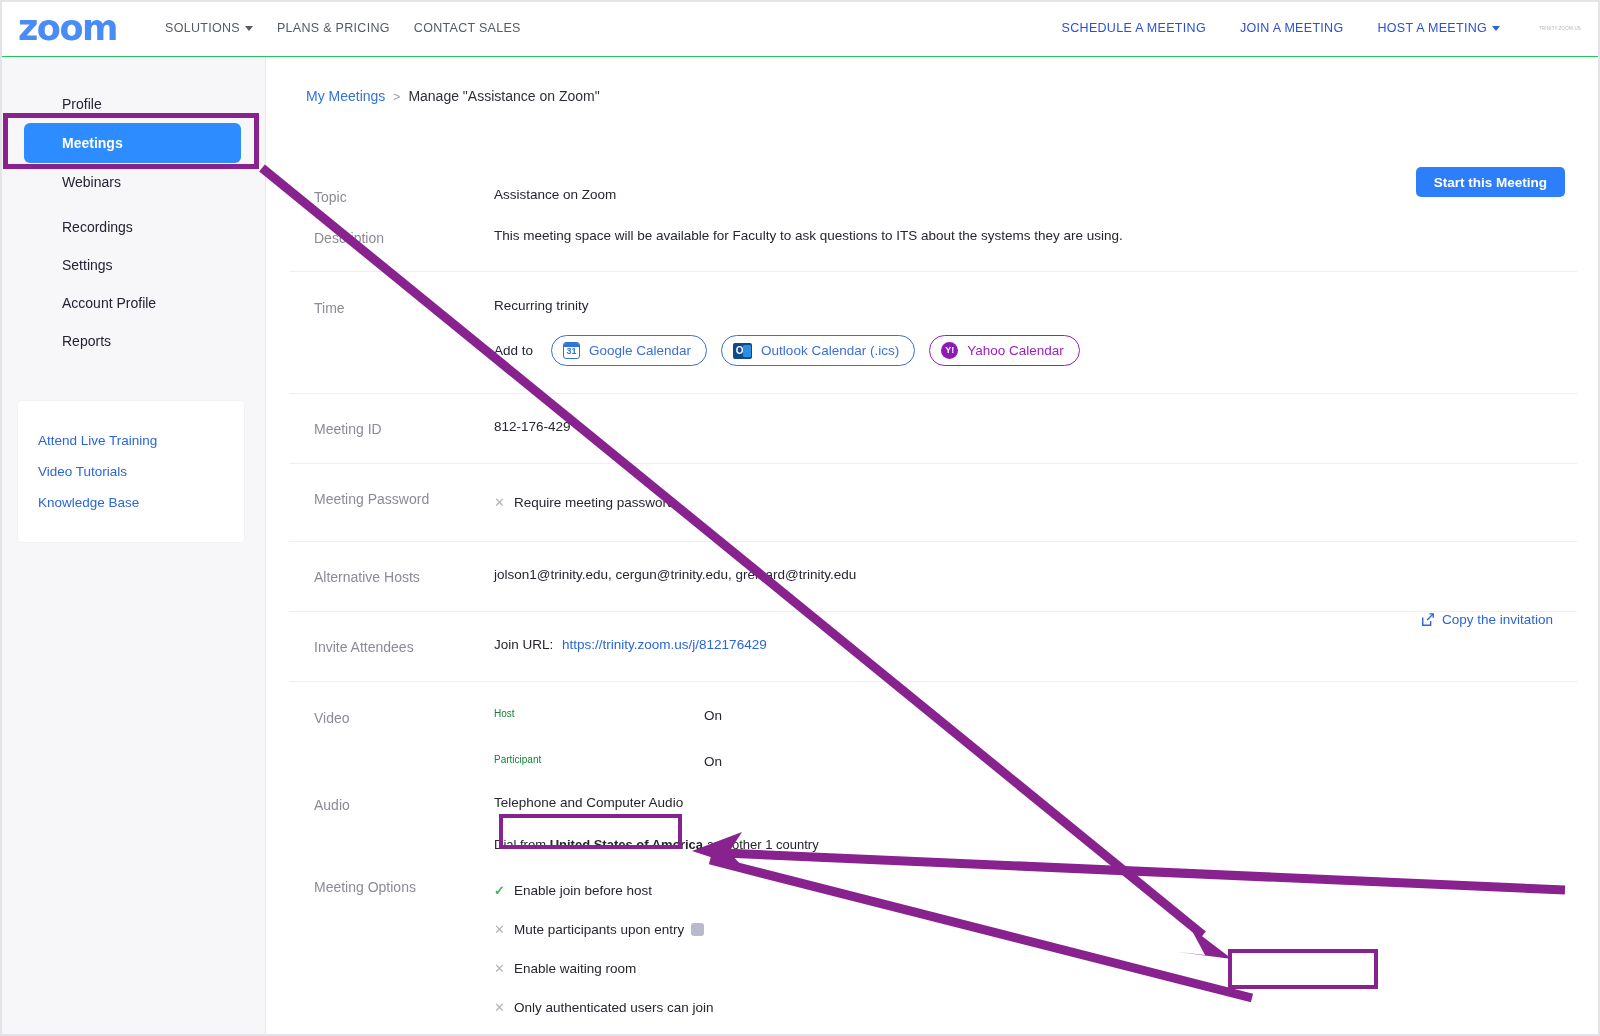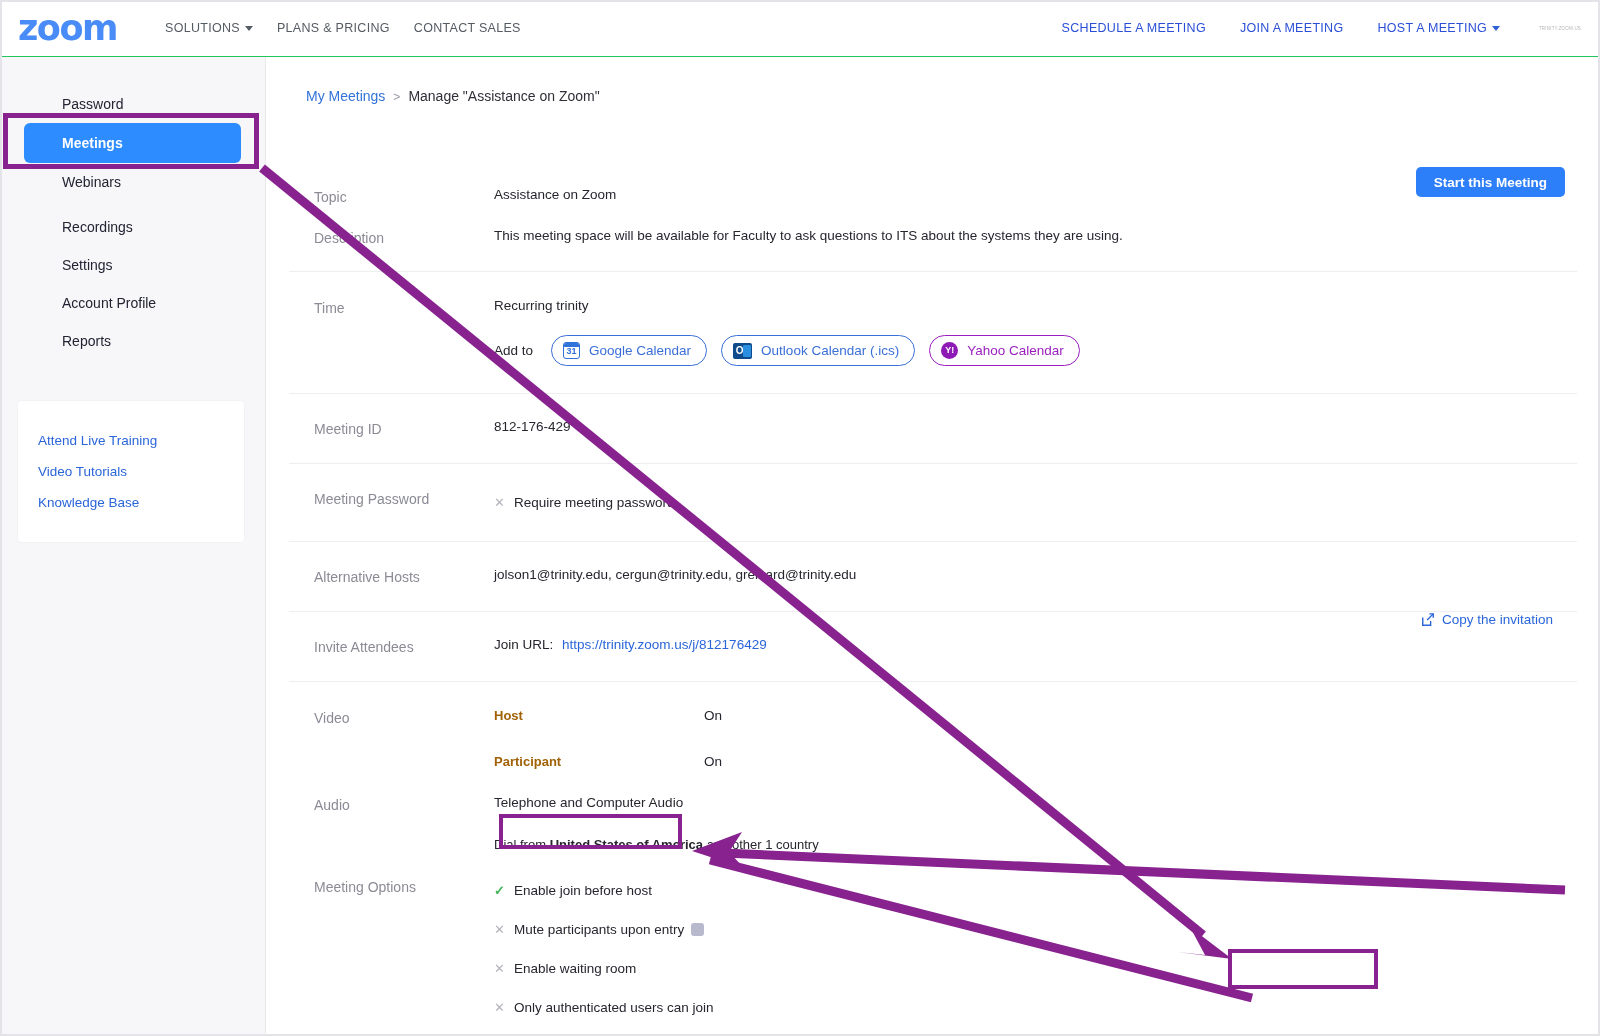--- a/index.html
+++ b/index.html
@@ -132,21 +132,21 @@
     color:#fff; font-size:9px; font-weight:700;
     display:flex; align-items:center; justify-content:center; line-height:1;
   }
 
   .r-mid { padding:25px 0 26px 0; }
   .r-invite { padding:25px 0 26px 0; }
   .r-video { padding:26px 0 0 0; }
   .r-opts { padding:0 0 30px 0; }
 
   .sub { display:flex; margin-bottom:0; }
-  .sub .k { width:210px; font-size:13px; color:#a16207;font-weight:bold; }
+  .sub .k { width:210px; font-size:10px; color:#15803d; }
   .sub .v { font-size:13.5px; color:#26262f; }
 
   .copy-inv {
     position:absolute; right:24px; top:0; font-size:13.5px; color:#2a66d9;
     text-decoration:none; display:inline-flex; align-items:center; gap:7px;
     cursor:pointer;
   }
   .ic-share { width:14px; height:14px; display:block; }
 
   .opt { display:flex; align-items:center; font-size:13.5px; color:#26262f; height:26px; }
@@ -193,21 +193,21 @@
       <a href="#">JOIN A MEETING</a>
       <a href="#"><span>HOST A MEETING</span><i class="caret blue"></i></a>
       <div class="acct-logo">
         <span>TRINITY.ZOOM.US</span>
       </div>
     </div>
   </div>
 
   <div class="sidebar">
     <div class="side-item first">
-      <span>Password</span>
+      <span>Profile</span>
     </div>
     <div class="side-item active">
       <span>Meetings</span>
     </div>
     <div class="side-item">
       <span>Webinars</span>
     </div>
     <div class="side-spacer"></div>
     <div class="side-item">
       <span>Recordings</span>

